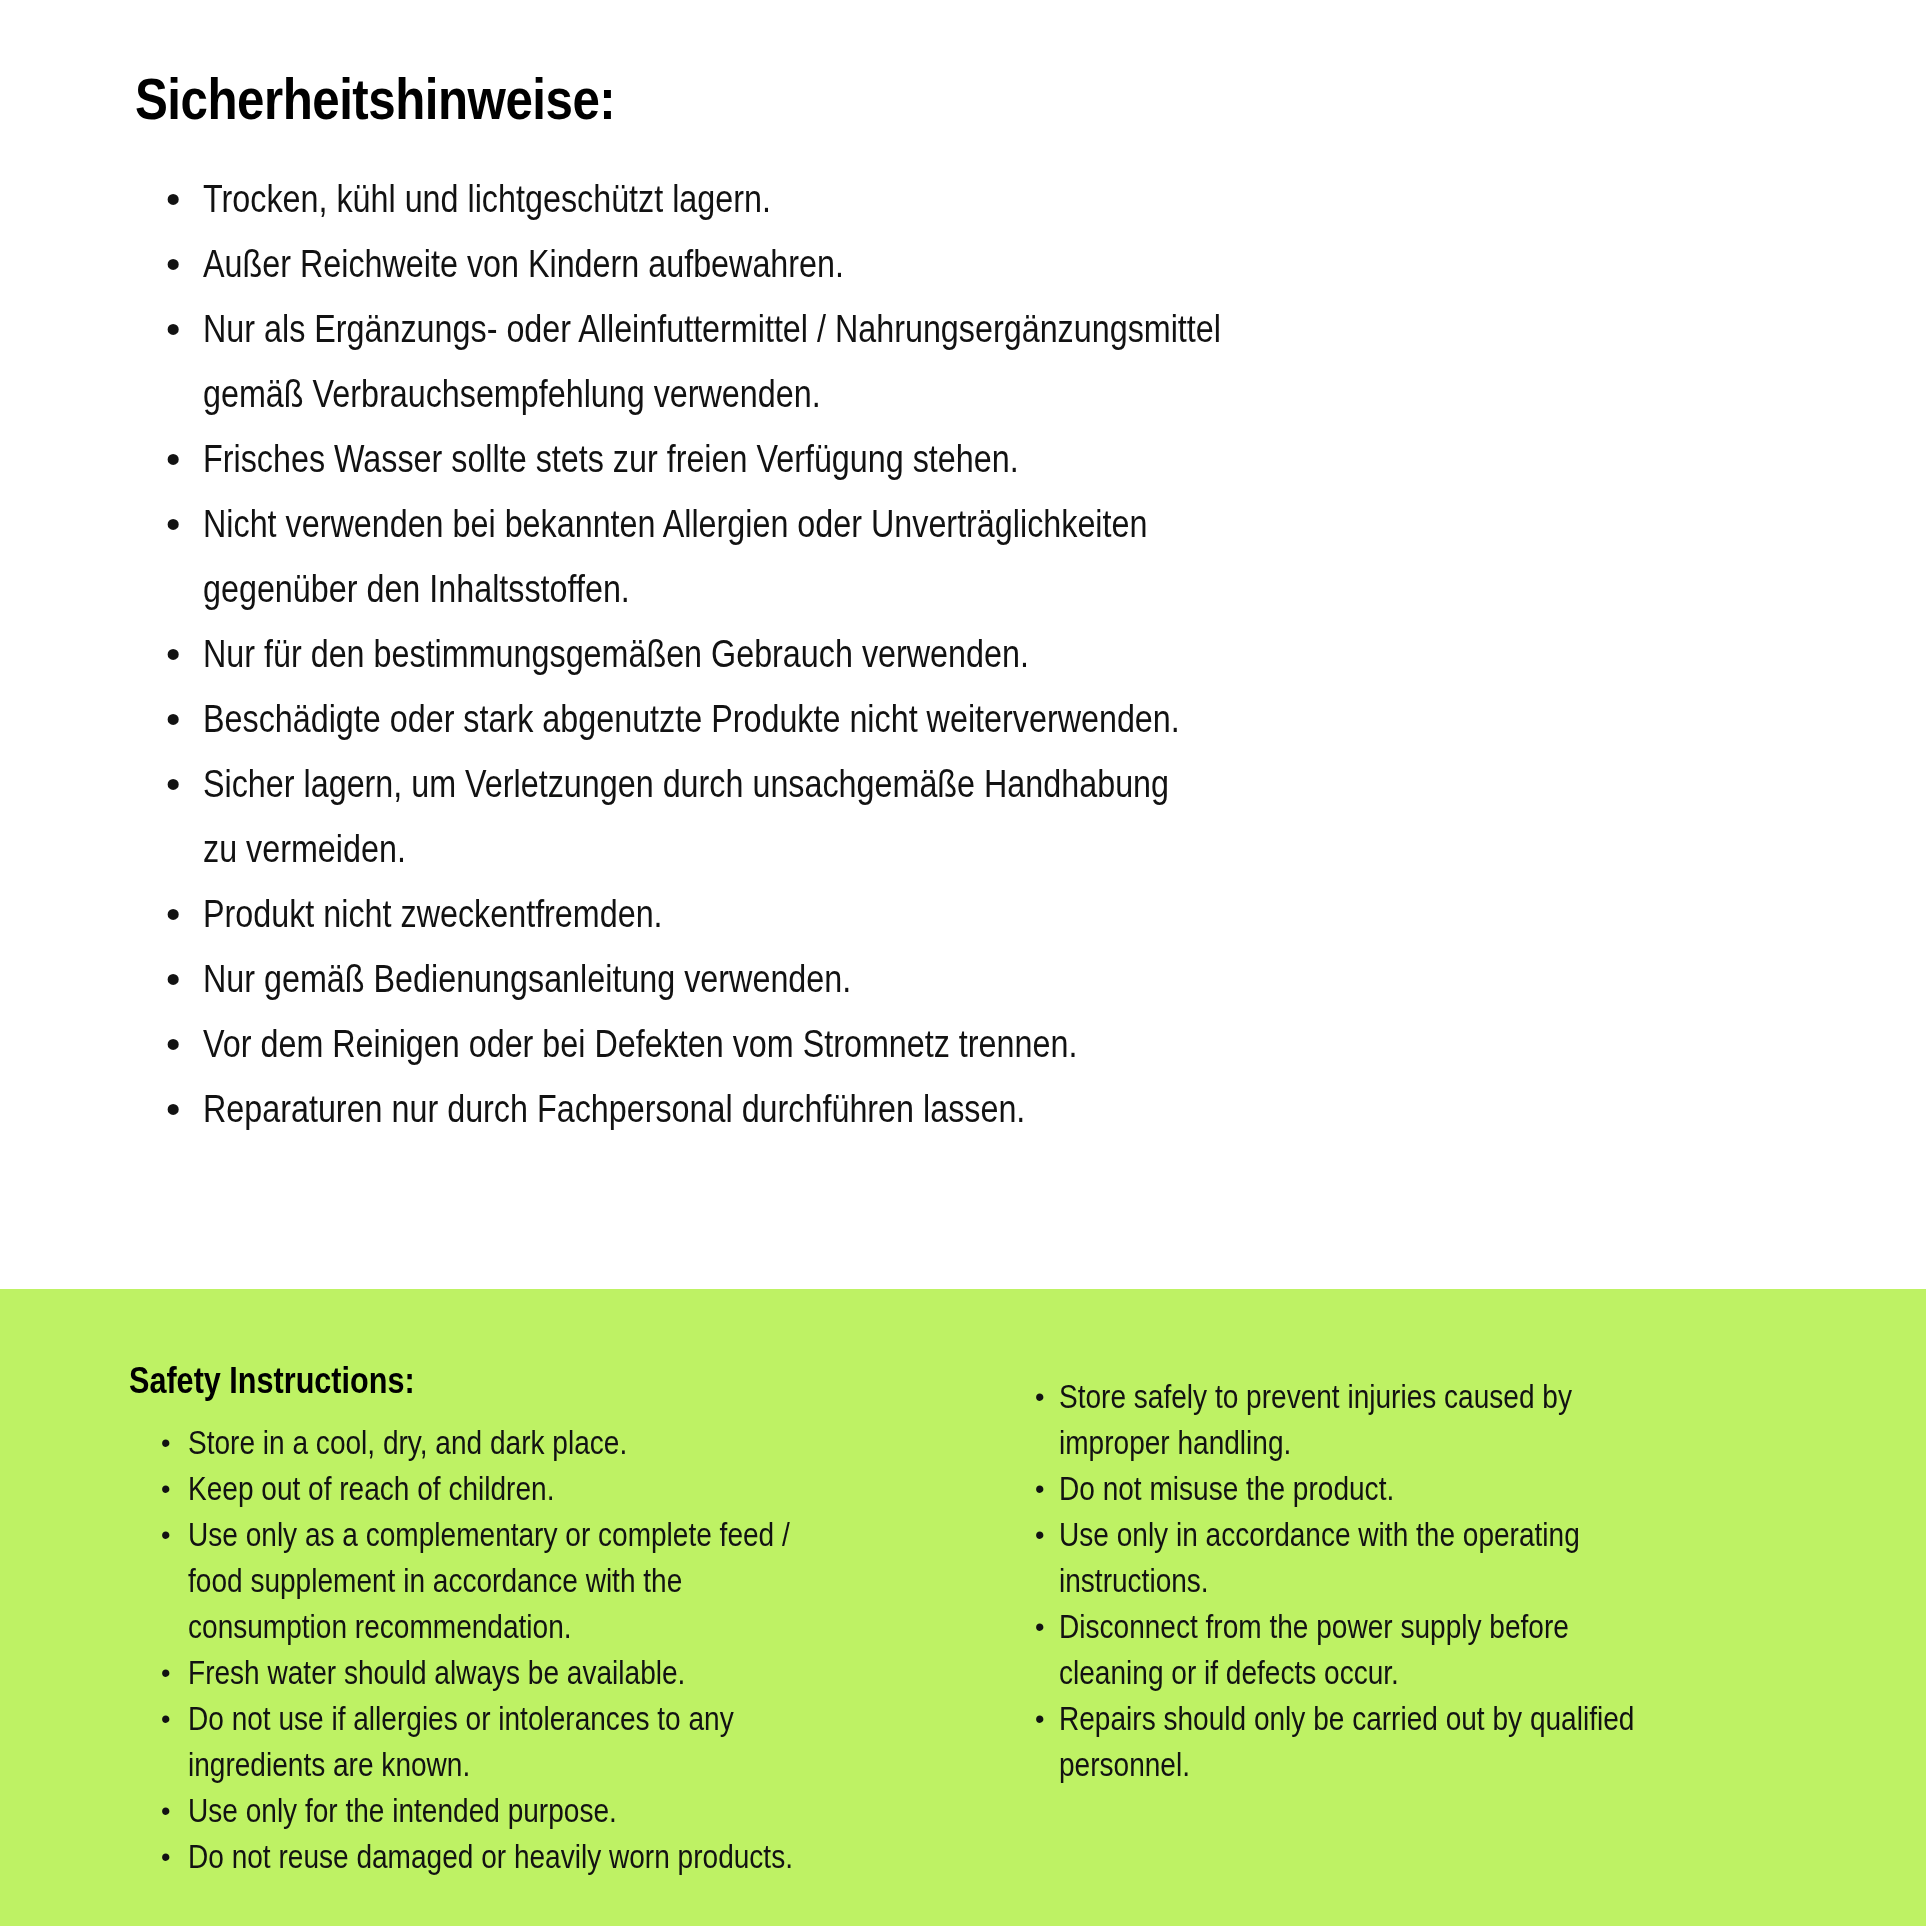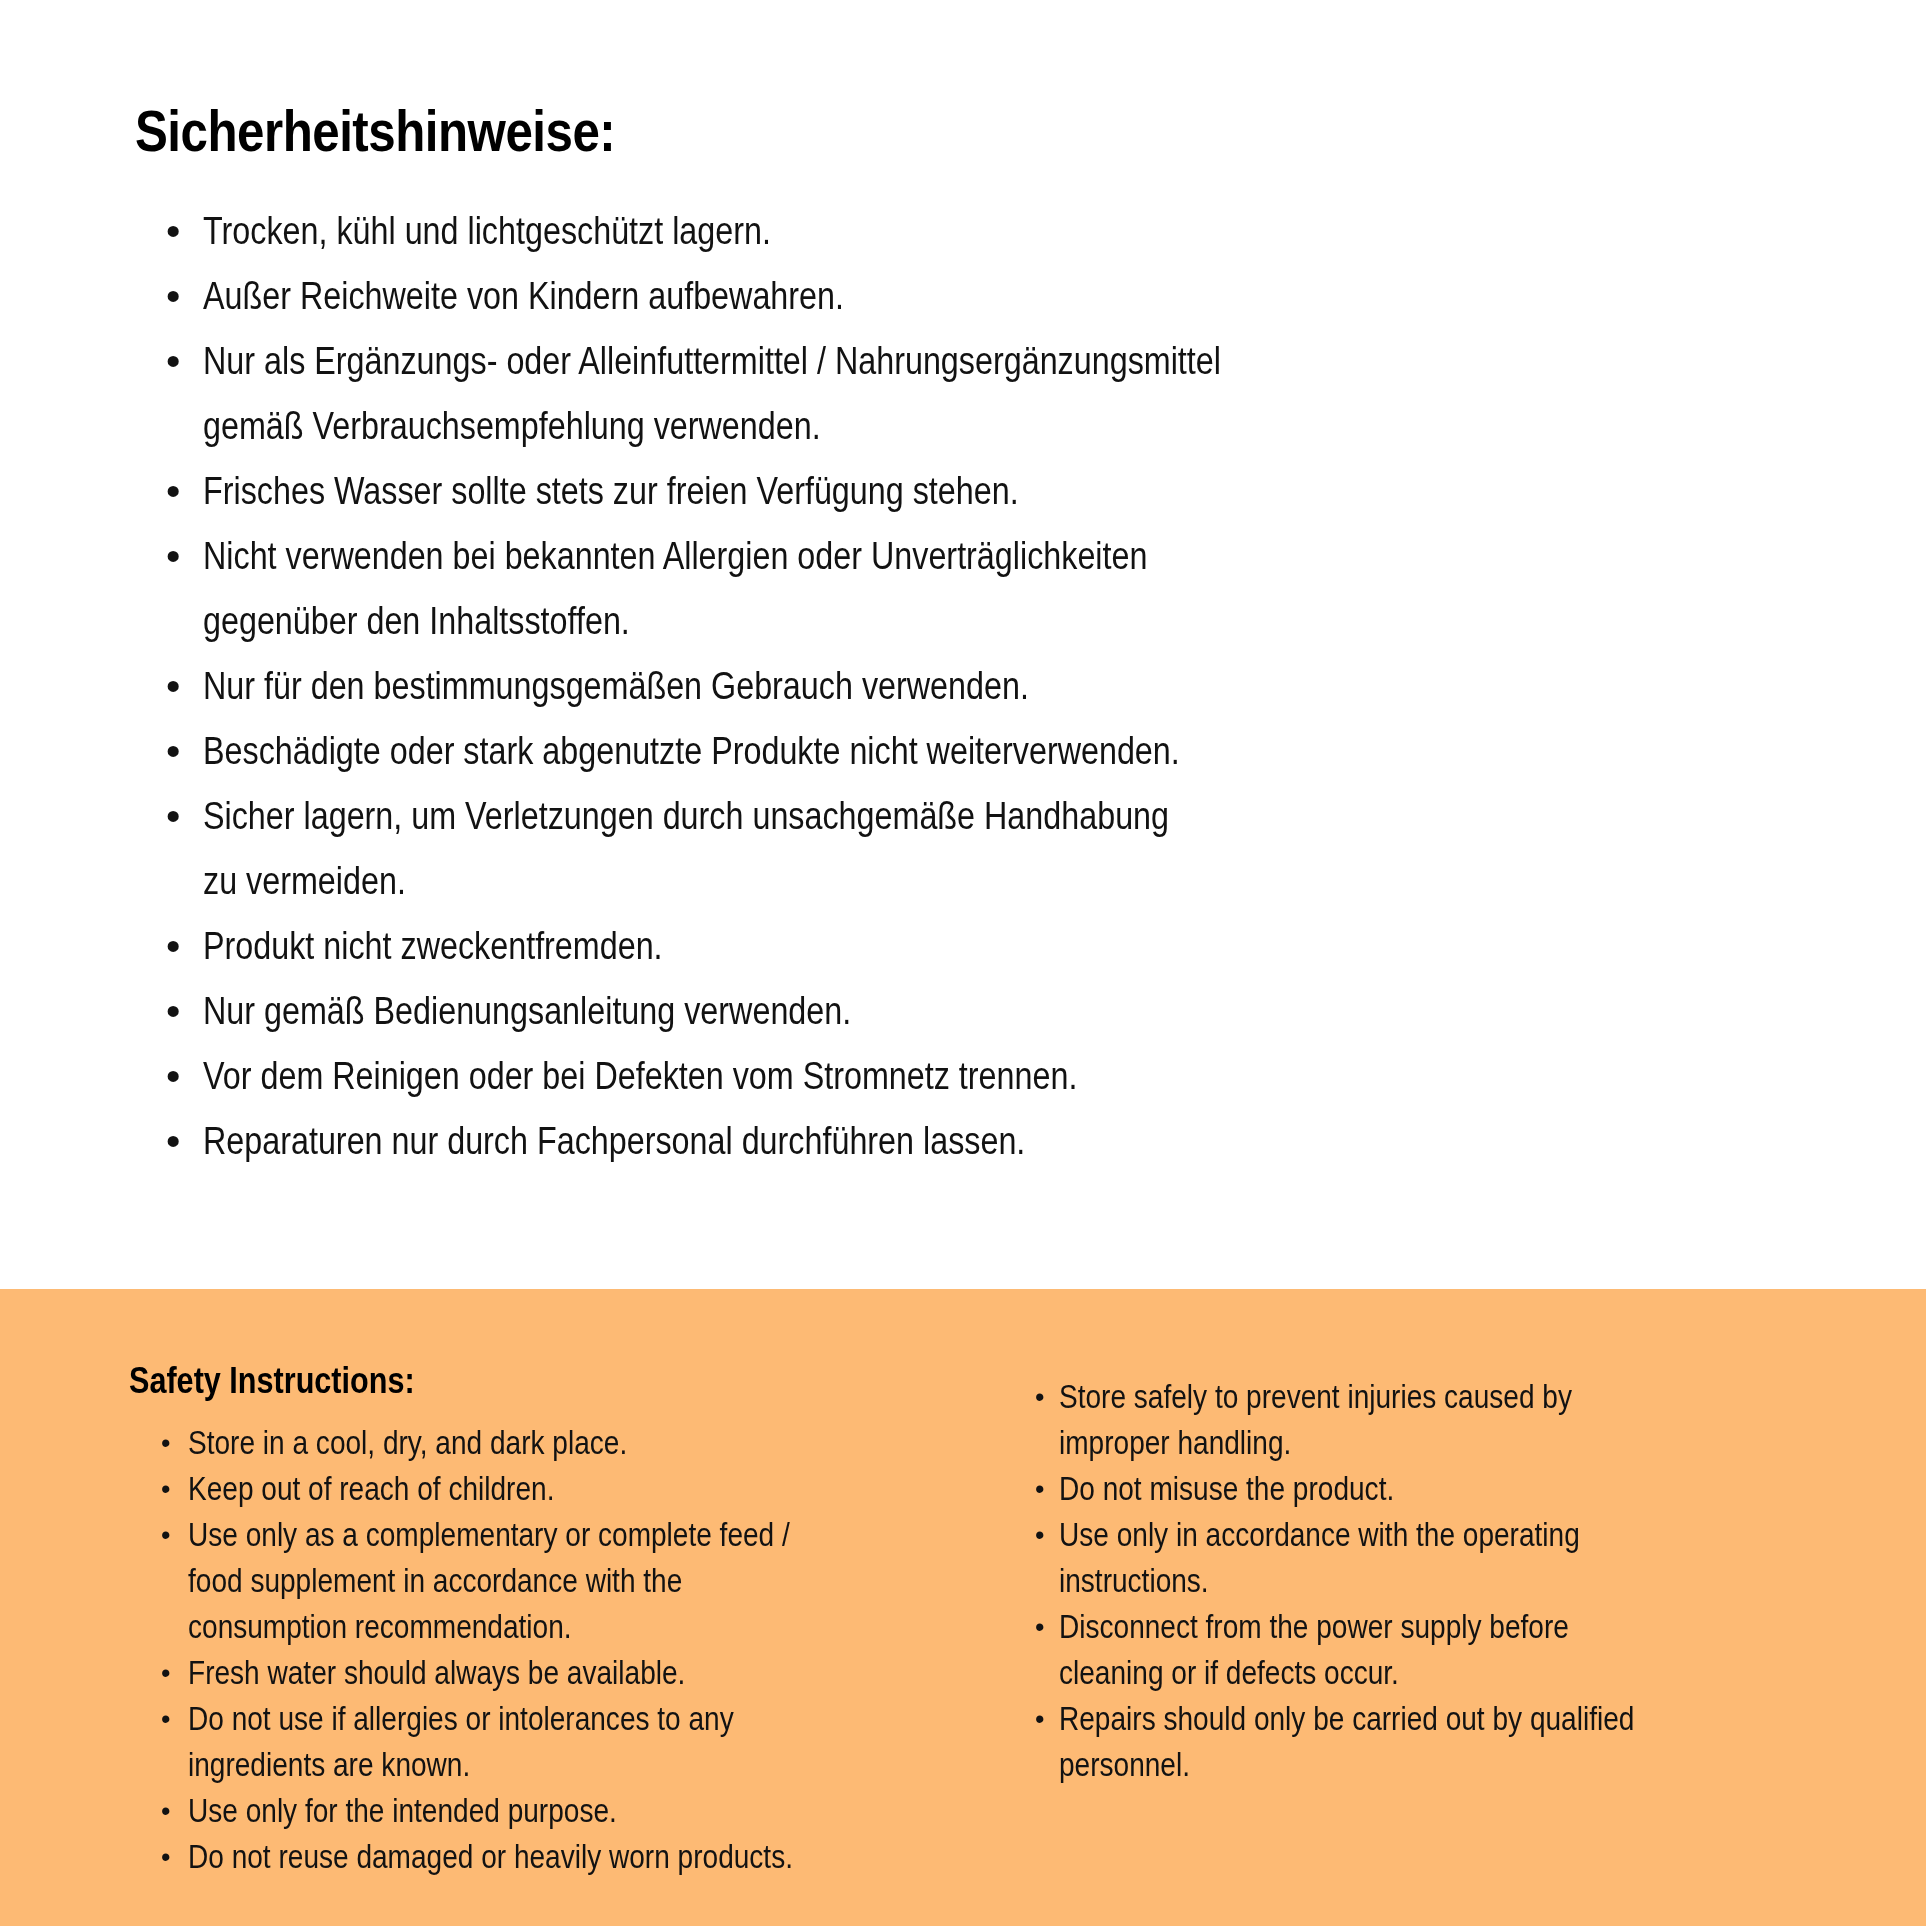--- a/index.html
+++ b/index.html
@@ -8,31 +8,31 @@
     background: #ffffff;
     font-family: "Liberation Sans", sans-serif;
     color: #121212;
   }
   .page { position: relative; width: 1926px; height: 1926px; overflow: hidden; }
 
   
   .cx { display: inline-block; transform: scaleX(0.85); transform-origin: 0 0; white-space: pre-line; }
 
   
-  .de { padding: 96px 96px 0 135px; text-decoration: underline; }
+  .de { padding: 64px 96px 0 135px; text-decoration: underline; }
   .de h1 { margin: 0; font-size: 58px; line-height: 69px; font-weight: bold; color: #000000; letter-spacing: -0.6px; }
   .de ul { list-style: none; margin: 34px 0 0 0; padding: 0; }
   .de li { position: relative; padding-left: 68px; font-size: 38px; line-height: 65px; }
   .de li::before { content: "\2022"; position: absolute; left: 31px; top: 0; font-size: 41px; line-height: 65px; color: #121212; }
 
   
   .en-panel {
     position: absolute; left: 0; top: 1289px;
     width: 1926px; height: 638px;
-    background: #fdba74;
+    background: #bef264;
     box-sizing: border-box;
     padding: 69px 64px 0 129px;
   }
   .en-cols { display: flex; align-items: flex-start; }
   .col-left { width: 874px; flex: 0 0 auto; }
   .col-right { flex: 1 1 auto; }
   .en h2 { margin: 0 0 14px 0; font-size: 36px; line-height: 46px; font-weight: bold; color: #000000; }
   .en ul { list-style: none; margin: 16px; padding: 0; }
   .en li { position: relative; padding-left: 43px; font-size: 33px; line-height: 46px; }
   .en li::before { content: "\2022"; position: absolute; left: 16px; top: 0; font-size: 27px; line-height: 46px; color: #121212; }

